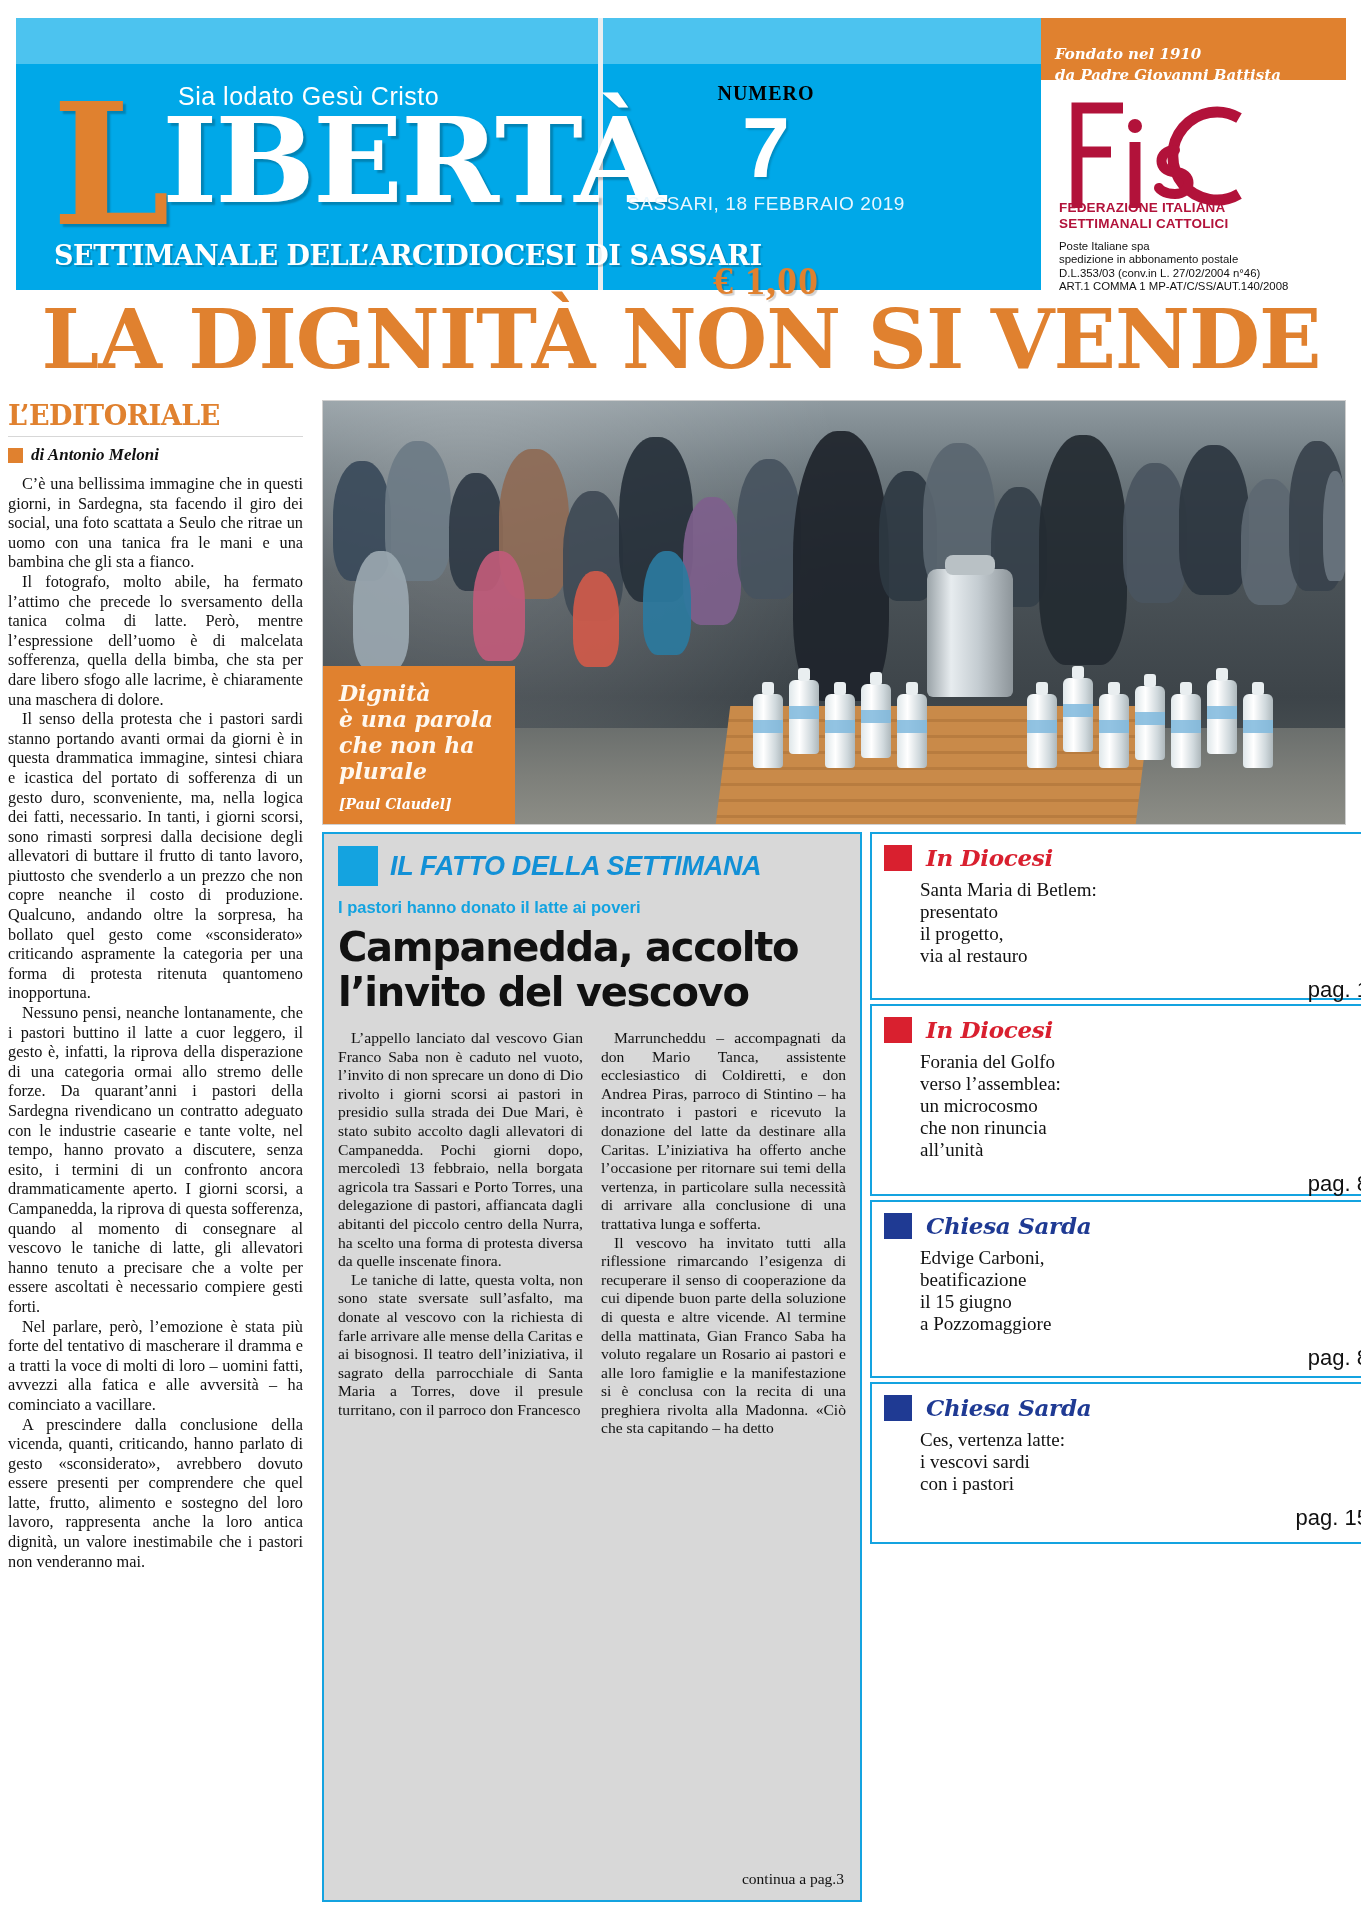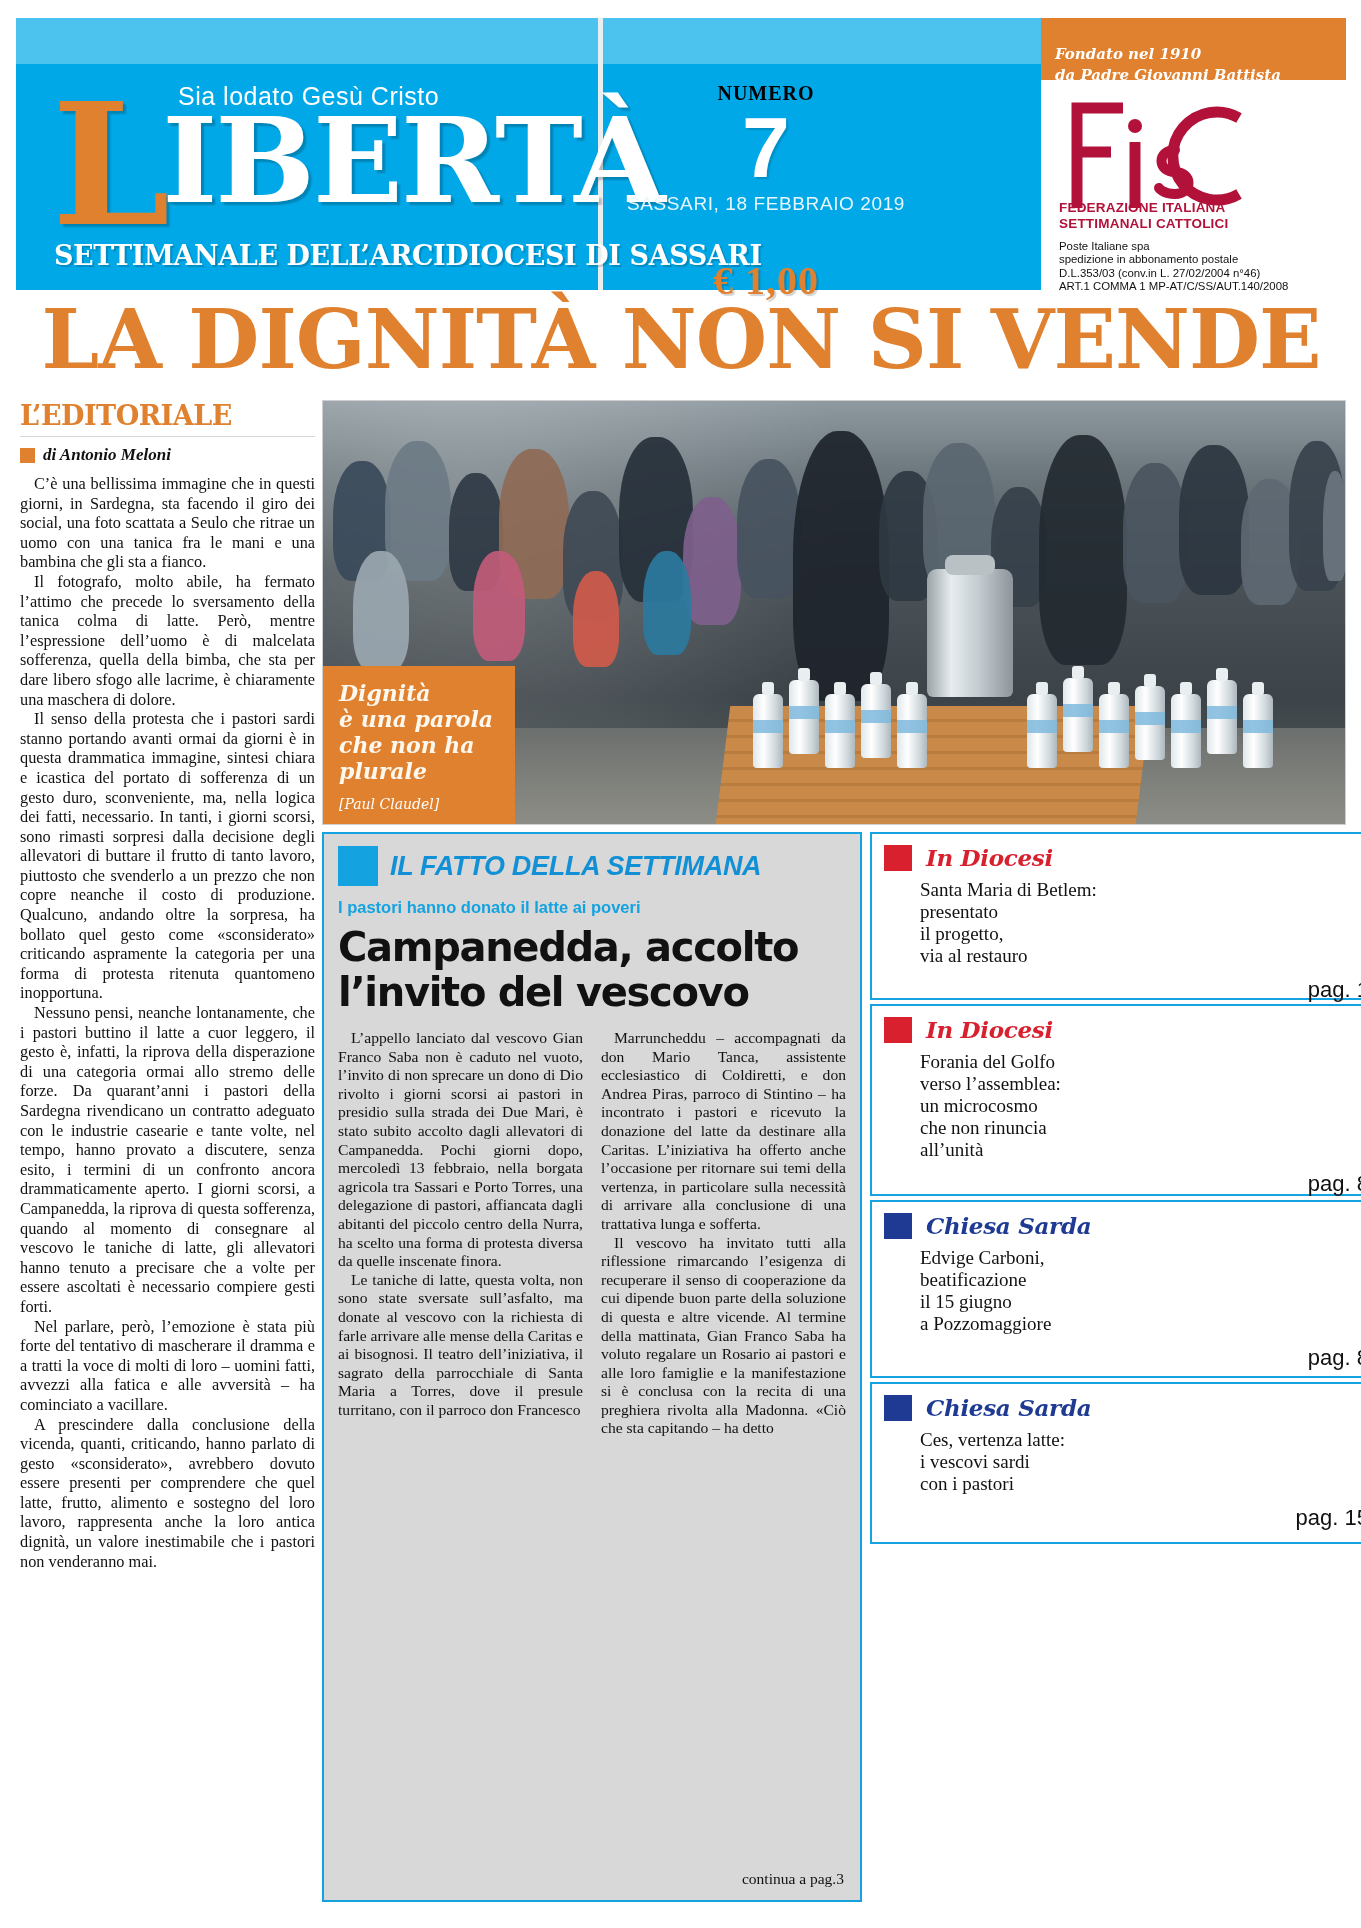--- a/index.html
+++ b/index.html
@@ -112,21 +112,21 @@
   
   .bigtitle{
     position:absolute;left:16px;top:296px;width:1330px;
     font-family:"DejaVu Serif", serif;font-weight:bold;
     font-size:82px;color:#e0812f;letter-spacing:-1px;
     line-height:86px;text-align:center;
     white-space:nowrap;
   }
   
   .editorial{
-    position:absolute;left:20px;top:400px;width:295px;
+    position:absolute;left:8px;top:400px;width:295px;
   }
   .ed-kicker{
     font-family:"DejaVu Serif", serif;font-weight:bold;
     font-size:27px;color:#e0812f;letter-spacing:-.5px;
   }
   .ed-rule{
     border-bottom:1px solid #d7d7d7;margin:5px 0 8px 0;
   }
   .ed-byline{
     font-family:"Liberation Serif", serif;font-style:italic;font-weight:bold;
@@ -189,21 +189,21 @@
   }
   .quote-box{
     position:absolute;left:0;top:265px;width:192px;height:160px;
     background:#e0812f;color:#fff;box-sizing:border-box;padding:14px 0 0 16px;
   }
   .quote-text{
     font-family:"DejaVu Serif", serif;font-weight:bold;font-style:italic;
     font-size:22px;line-height:26px;color:#fff8ef;
   }
   .quote-author{
-    font-family:"DejaVu Serif", serif;font-weight:normal;font-style:italic;
+    font-family:"DejaVu Serif", serif;font-weight:bold;font-style:italic;
     font-size:14px;color:#fff;margin-top:12px;
   }
   
   .fatto{
     position:absolute;left:322px;top:832px;width:540px;height:1070px;
     background:#d8d8d8;border:2px solid #14a3e0;box-sizing:border-box;
     padding:12px 14px 10px 14px;
   }
   .fatto-head{display:flex;align-items:center;gap:12px;}
   .fatto-sq{width:40px;height:40px;background:#14a3e0;}

